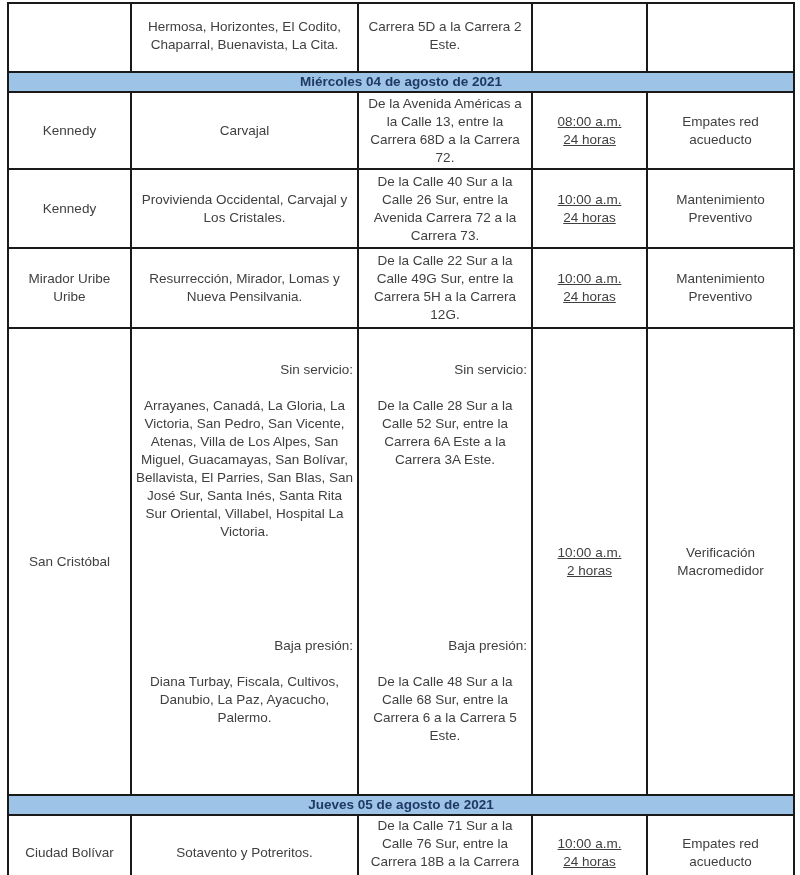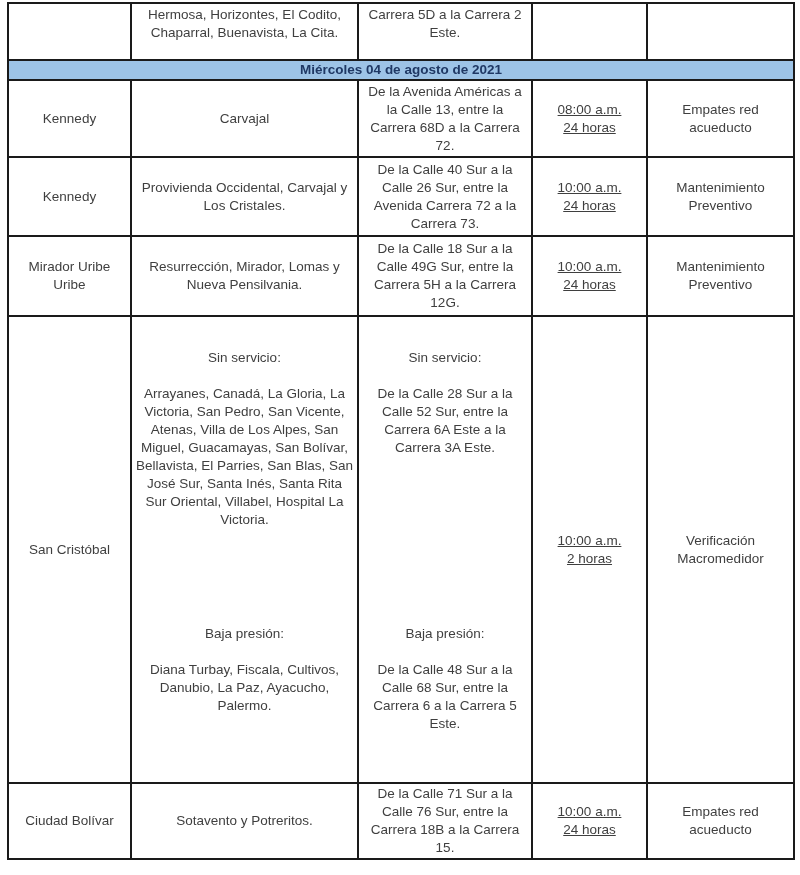--- a/index.html
+++ b/index.html
@@ -23,38 +23,38 @@
     vertical-align:middle;
     padding:1px 4px;
     word-wrap:break-word;
   }
   col.c1{width:123px}
   col.c2{width:227px}
   col.c3{width:174px}
   col.c4{width:115px}
   col.c5{width:147px}
 
-  tr.r-partial td{height:52px;vertical-align:top;padding-top:2px;}
+  tr.r-partial td{height:52px;vertical-align:top;padding-top:14px;}
   tr.band-row td{
     height:16px;
     background:#9dc3e6;
     color:#1f3864;
     font-weight:bold;
     padding:0 20px;
   }
   tr.r-wed0 td{height:73px}
   tr.r-wed1 td{height:75px}
   tr.r-wed2 td{height:76px}
   tr.r-sc td{height:463px}
   tr.r-thu td{height:69px}
 
   .sc-wrap{position:relative;height:461px;}
   .sc-top{position:absolute;top:30px;left:0;right:0;}
   .sc-bottom{position:absolute;top:306px;left:0;right:0;}
-  .sc-label{margin-bottom:18px;}
+  .sc-label{margin-bottom:18px;text-align:right;}
   .time-line{display:block;text-decoration:underline;}
 </style>
 </head>
 <body>
 
 <table class="schedule">
   <colgroup>
     <col class="c1">
       <col class="c2">
       <col class="c3">
@@ -93,21 +93,21 @@
     <td>
       <span class="time-line">10:00 a.m.</span>
       <span class="time-line">24 horas</span>
     </td>
     <td>Mantenimiento Preventivo</td>
   </tr>
 
   <tr class="r-wed2">
     <td>Mirador Uribe Uribe</td>
     <td>Resurrección, Mirador, Lomas y Nueva Pensilvania.</td>
-    <td>De la Calle 18 Sur a la Calle 49G Sur, entre la Carrera 5H a la Carrera 12G.</td>
+    <td>De la Calle 22 Sur a la Calle 49G Sur, entre la Carrera 5H a la Carrera 12G.</td>
     <td>
       <span class="time-line">10:00 a.m.</span>
       <span class="time-line">24 horas</span>
     </td>
     <td>Mantenimiento Preventivo</td>
   </tr>
 
   <tr class="r-sc">
     <td>San Cristóbal</td>
     <td>
@@ -134,20 +134,23 @@
         </div>
       </div>
     </td>
     <td>
       <span class="time-line">10:00 a.m.</span>
       <span class="time-line">2 horas</span>
     </td>
     <td>Verificación Macromedidor</td>
   </tr>
 
+  <tr class="band-row">
+    <td colspan="5">Jueves 05 de agosto de 2021</td>
+  </tr>
 
   <tr class="r-thu">
     <td>Ciudad Bolívar</td>
     <td>Sotavento y Potreritos.</td>
     <td>De la Calle 71 Sur a la Calle 76 Sur, entre la Carrera 18B a la Carrera 15.</td>
     <td>
       <span class="time-line">10:00 a.m.</span>
       <span class="time-line">24 horas</span>
     </td>
     <td>Empates red acueducto</td>

